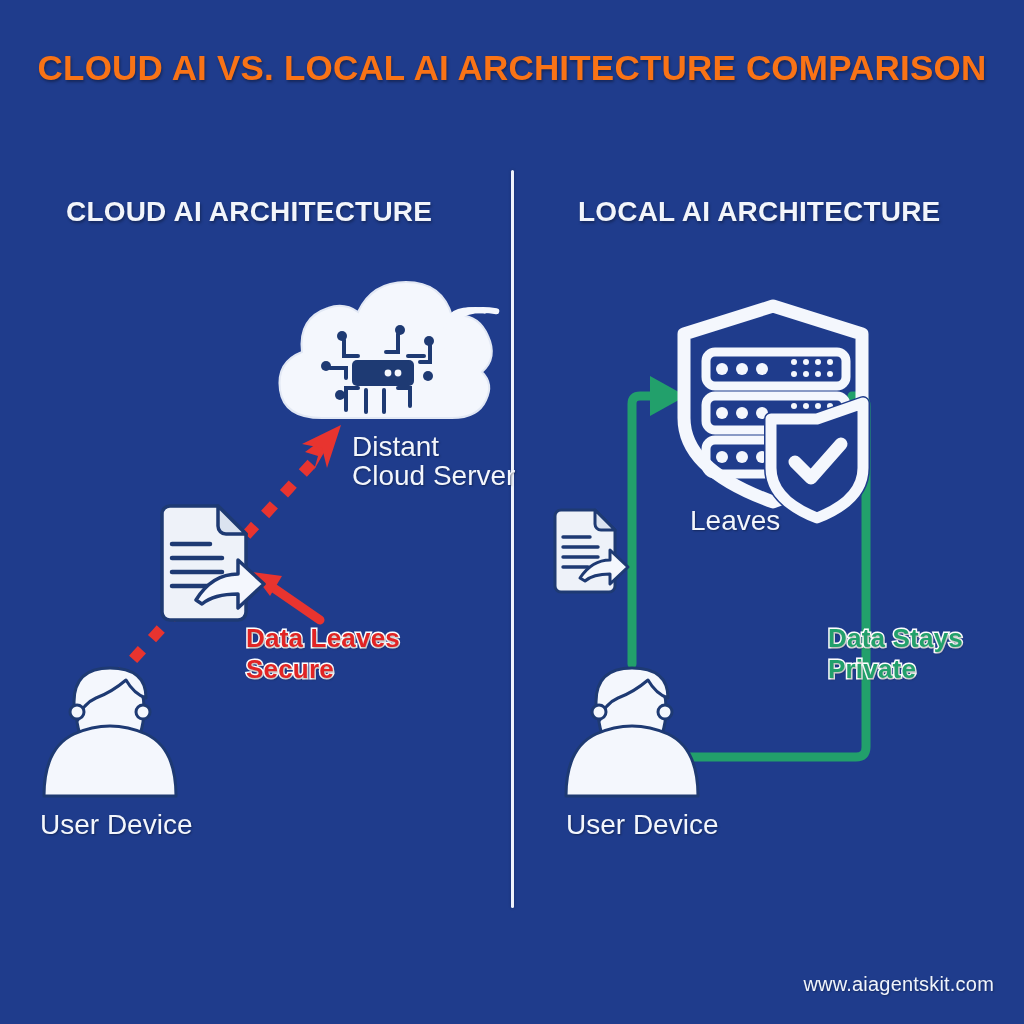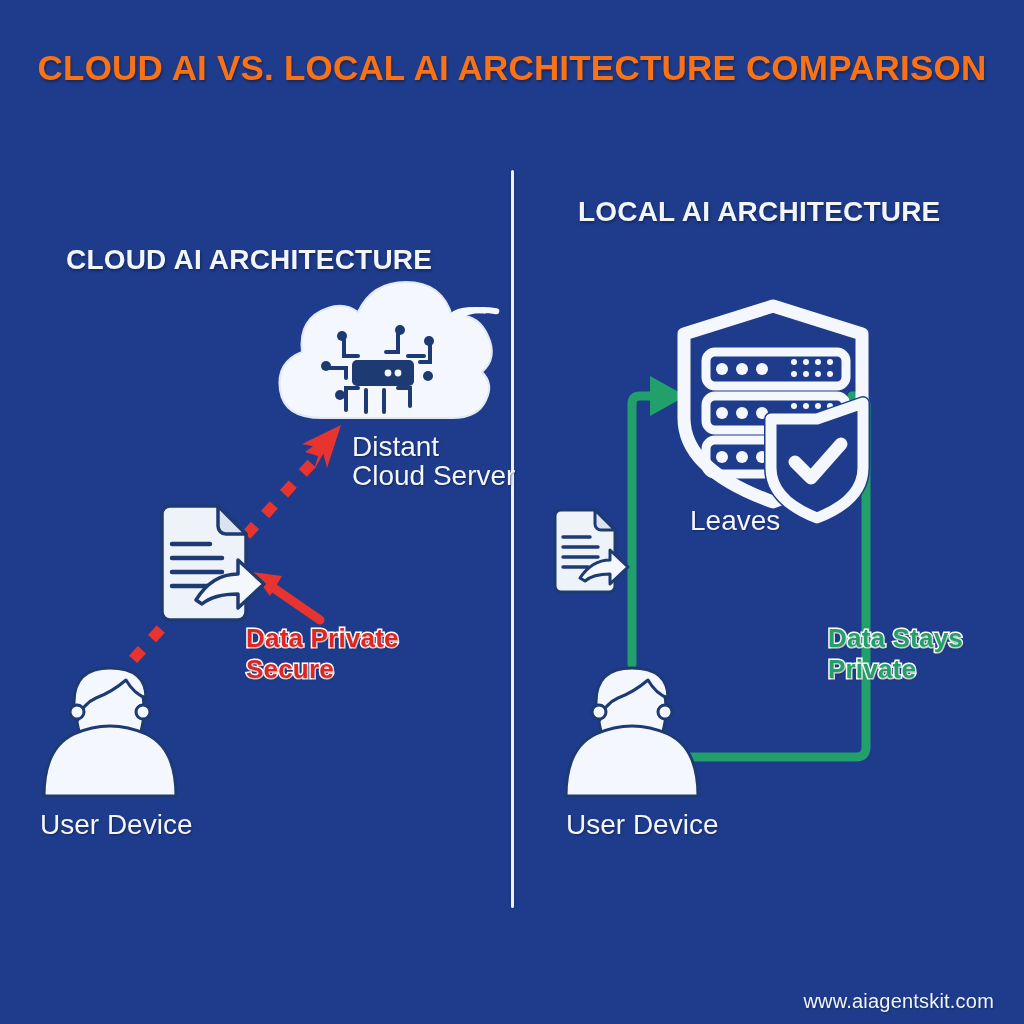--- a/index.html
+++ b/index.html
@@ -35,21 +35,21 @@
   .col-heading {
     position: absolute;
     top: 196px;
     color: #f2f5fb;
     font-size: 28px;
     font-weight: bold;
     letter-spacing: 0.2px;
     text-shadow: 1px 2px 3px rgba(0,0,0,0.35);
     white-space: nowrap;
   }
-  #heading-cloud { left: 66px; margin-top: 48px; }
+  #heading-cloud { left: 66px; }
   #heading-local { left: 578px; }
 
   
   .divider {
     position: absolute;
     left: 511px;
     top: 170px;
     width: 3px;
     height: 738px;
     background: #eef2fb;
@@ -115,21 +115,21 @@
     color: #22a06b;
     -webkit-text-stroke: 3px #ffffff;
     paint-order: stroke fill;
     text-shadow: 1px 2px 2px rgba(0,0,0,0.25);
   }
 
   
   .footer-url {
     position: absolute;
     right: 30px;
-    bottom: 11px;
+    bottom: 28px;
     color: #f0f4fb;
     font-size: 20px;
     letter-spacing: 0.2px;
     text-shadow: 1px 1px 2px rgba(0,0,0,0.3);
   }
 </style>
 </head>
 <body>
 
 <div id="canvas">
@@ -329,21 +329,21 @@
 
   <div class="caption" id="caption-local-server">
     <div>Leaves</div>
   </div>
 
   <div class="caption" id="caption-user-left">User Device</div>
 
   <div class="caption" id="caption-user-right">User Device</div>
 
   <div class="annotation" id="annotation-leaves">
-    <div>Data Private</div>
+    <div>Data Leaves</div>
     <div>Secure</div>
   </div>
 
   <div class="annotation" id="annotation-private">
     <div>Data Stays</div>
     <div>Private</div>
   </div>
 
   <div class="footer-url">www.aiagentskit.com</div>
 

